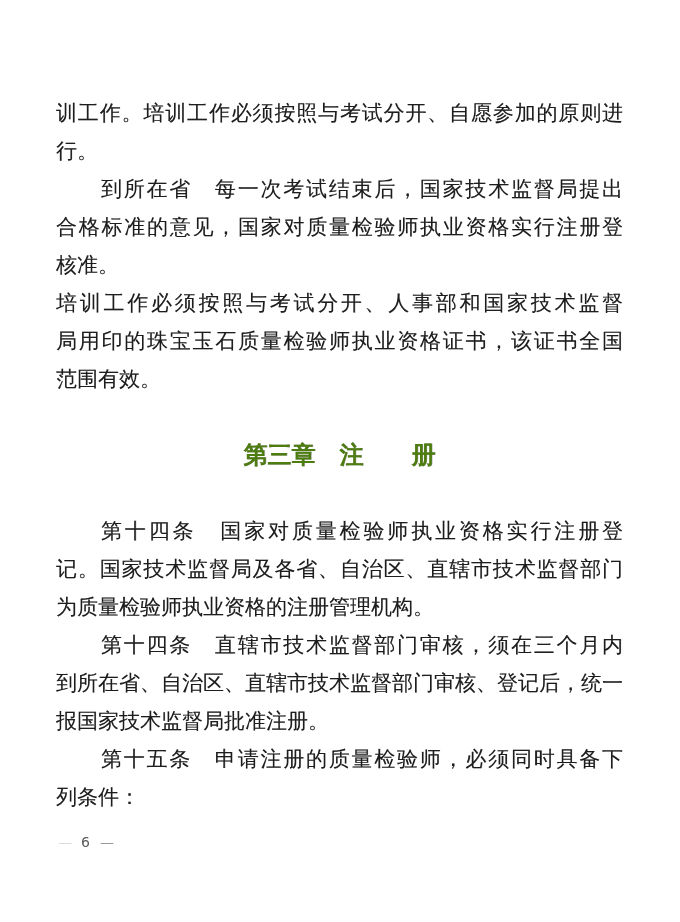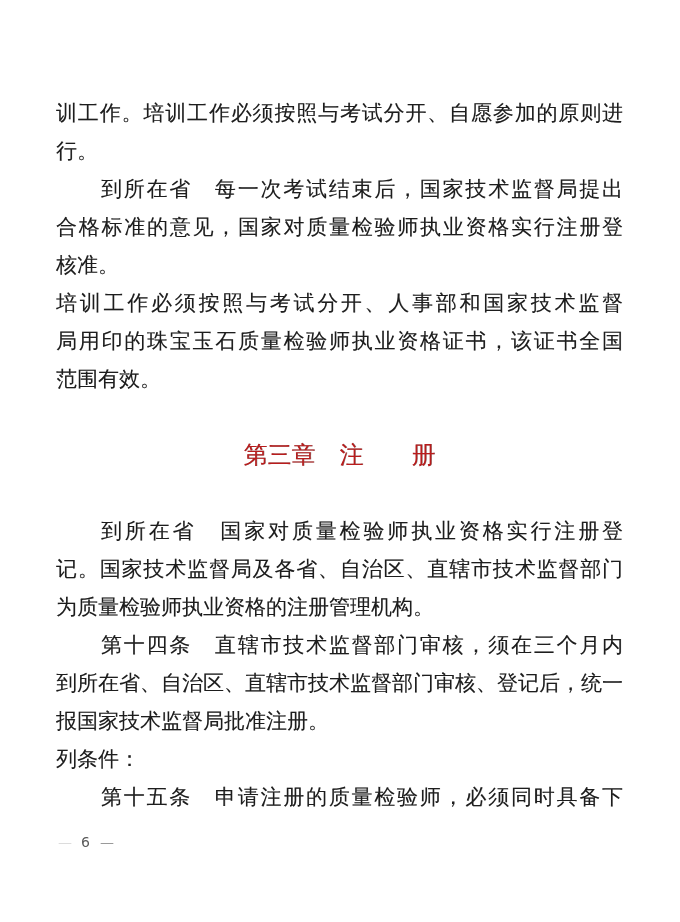--- a/index.html
+++ b/index.html
@@ -33,23 +33,23 @@
     text-align-last: justify;
   }
   .indent {
     padding-left: 45px;
   }
   .blank {
     height: 38px;
   }
   .heading {
     text-align: center;
-    font-weight: normal;
+    font-weight: bold;
     font-size: 24px;
-    color: #b91c1c;
+    color: #4d7c0f;
     text-shadow: 0.4px 0.4px 0.6px rgba(10,10,10,0.45);
   }
   .footer {
     position: absolute;
     top: 832px;
     left: 58px;
     height: 20px;
     display: flex;
     align-items: center;
     gap: 9px;
@@ -72,28 +72,28 @@
     <div class="ln fill">合格标准的意见，国家对质量检验师执业资格实行注册登</div>
     <div class="ln">核准。</div>
     <div class="ln fill">培训工作必须按照与考试分开、人事部和国家技术监督</div>
     <div class="ln fill">局用印的珠宝玉石质量检验师执业资格证书，该证书全国</div>
     <div class="ln">范围有效。</div>
 
     <div class="ln blank"></div>
     <div class="ln heading">第三章　注　　册</div>
     <div class="ln blank"></div>
 
-    <div class="ln fill indent">到所在省　国家对质量检验师执业资格实行注册登</div>
+    <div class="ln fill indent">第十四条　国家对质量检验师执业资格实行注册登</div>
     <div class="ln fill">记。国家技术监督局及各省、自治区、直辖市技术监督部门</div>
     <div class="ln">为质量检验师执业资格的注册管理机构。</div>
     <div class="ln fill indent">第十四条　直辖市技术监督部门审核，须在三个月内</div>
     <div class="ln fill">到所在省、自治区、直辖市技术监督部门审核、登记后，统一</div>
     <div class="ln">报国家技术监督局批准注册。</div>
+    <div class="ln fill indent">第十五条　申请注册的质量检验师，必须同时具备下</div>
     <div class="ln">列条件：</div>
-    <div class="ln fill indent">第十五条　申请注册的质量检验师，必须同时具备下</div>
   </div>
 
   <div class="footer">
     <span class="dash-left">—</span>
     <span class="page-num">6</span>
     <span class="dash-right">—</span>
   </div>
 
 </div>
 

